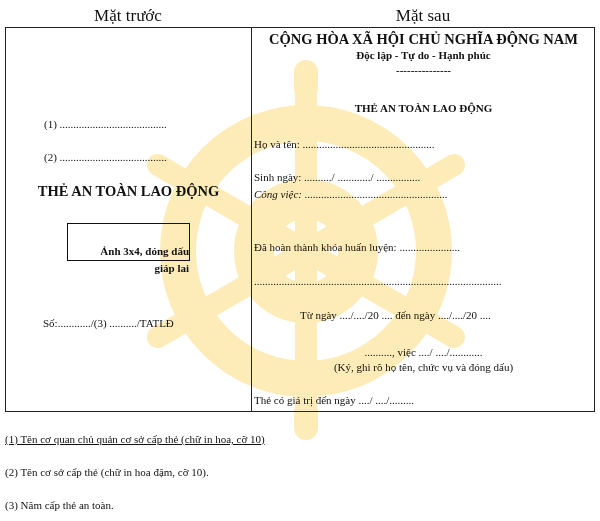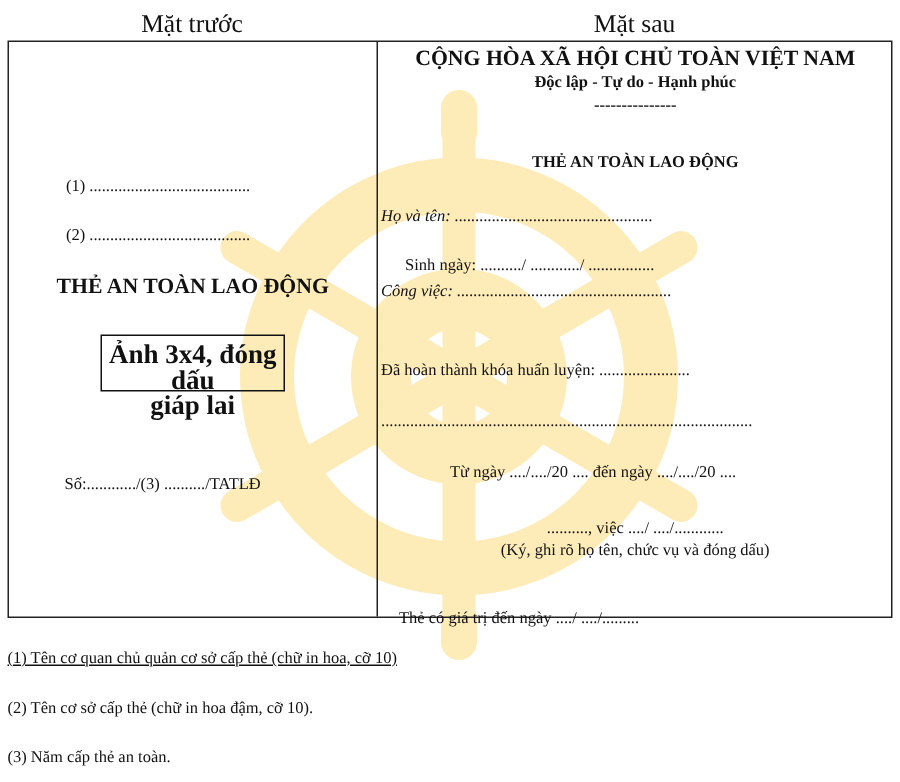--- a/index.html
+++ b/index.html
@@ -18,22 +18,22 @@
     }
     .divider { position: absolute; left: 245px; top: 0; bottom: 0; width: 0; border-left: 1.5px solid #222; }
     .front-side { position: absolute; left: 0; top: 0; width: 245px; height: 100%; }
     .back-side { position: absolute; left: 247px; top: 0; right: 0; height: 100%; }
     .t { position: absolute; white-space: nowrap; font-size: 11px; line-height: 16px; }
     .center { left: 0; right: 0; text-align: center; }
     .bold { font-weight: bold; }
     .italic { }
     .photo-box {
       position: absolute; left: 61px; top: 195px; width: 123px; height: 38px;
-      border: 1.5px solid #111; text-align: center; font-weight: bold; font-size: 18px; line-height: 17px;
-      box-sizing: border-box; padding-top: 4px;
+      border: 1.5px solid #111; text-align: right; font-weight: bold; font-size: 11px; line-height: 17px;
+      box-sizing: border-box; padding-top: 19px;
     }
     .notes .t { left: 5px; }
   </style>
 </head>
 <body>
 
 <svg class="watermark" viewBox="0 0 600 521" xmlns="http://www.w3.org/2000/svg">
   <g fill="none" stroke="#FDEBB8" stroke-linecap="round">
     <circle cx="306" cy="251" r="128" stroke-width="36"></circle>
     <circle cx="306" cy="251" r="52" stroke-width="40"></circle>
@@ -56,33 +56,33 @@
     <div class="photo-box">
       <div>Ảnh 3x4, đóng dấu</div>
       <div>giáp lai</div>
     </div>
     <div class="t" style="left:37px; top:287px;">Số:............/(3) ........../TATLĐ</div>
   </div>
 
   <div class="divider"></div>
 
   <div class="back-side">
-    <div class="t center bold" style="top:3px; font-size:14.5px;">CỘNG HÒA XÃ HỘI CHỦ TOÀN VIỆT NAM</div>
+    <div class="t center bold" style="top:3px; font-size:14.5px;">CỘNG HÒA XÃ HỘI CHỦ NGHĨA ĐỘNG NAM</div>
     <div class="t center bold" style="top:19px;">Độc lập - Tự do - Hạnh phúc</div>
     <div class="t center bold" style="top:34px;">---------------</div>
     <div class="t center bold" style="top:72px;">THẺ AN TOÀN LAO ĐỘNG</div>
-    <div class="t" style="left:1px; top:108px;font-style:italic;">Họ và tên: ................................................</div>
-    <div class="t" style="left:1px; top:141px;margin-left:16px;">Sinh ngày: ........../ ............/ ................</div>
+    <div class="t" style="left:1px; top:108px;">Họ và tên: ................................................</div>
+    <div class="t" style="left:1px; top:141px;">Sinh ngày: ........../ ............/ ................</div>
     <div class="t" style="left:1px; top:158px;font-style:italic;">Công việc: ....................................................</div>
     <div class="t" style="left:1px; top:211px;">Đã hoàn thành khóa huấn luyện: ......................</div>
     <div class="t" style="left:1px; top:245px;">..........................................................................................</div>
     <div class="t" style="left:1px; top:279px;margin-left:46px;">Từ ngày ..../..../20 .... đến ngày ..../..../20 ....</div>
     <div class="t center" style="top:316px;">.........., việc ..../ ..../............</div>
     <div class="t center italic" style="top:331px;">(Ký, ghi rõ họ tên, chức vụ và đóng dấu)</div>
-    <div class="t" style="left:1px; top:376px;margin-left:12px;">Thẻ có giá trị đến ngày ..../ ..../.........</div>
+    <div class="t" style="left:1px; top:364px;">Thẻ có giá trị đến ngày ..../ ..../.........</div>
   </div>
 </div>
 
 <div class="notes">
   <div class="t" style="top:431px;text-decoration:underline;">(1) Tên cơ quan chủ quản cơ sở cấp thẻ (chữ in hoa, cỡ 10)</div>
   <div class="t" style="top:464px;">(2) Tên cơ sở cấp thẻ (chữ in hoa đậm, cỡ 10).</div>
   <div class="t" style="top:497px;text-align:right;">(3) Năm cấp thẻ an toàn.</div>
 </div>
 
 </body></html>

